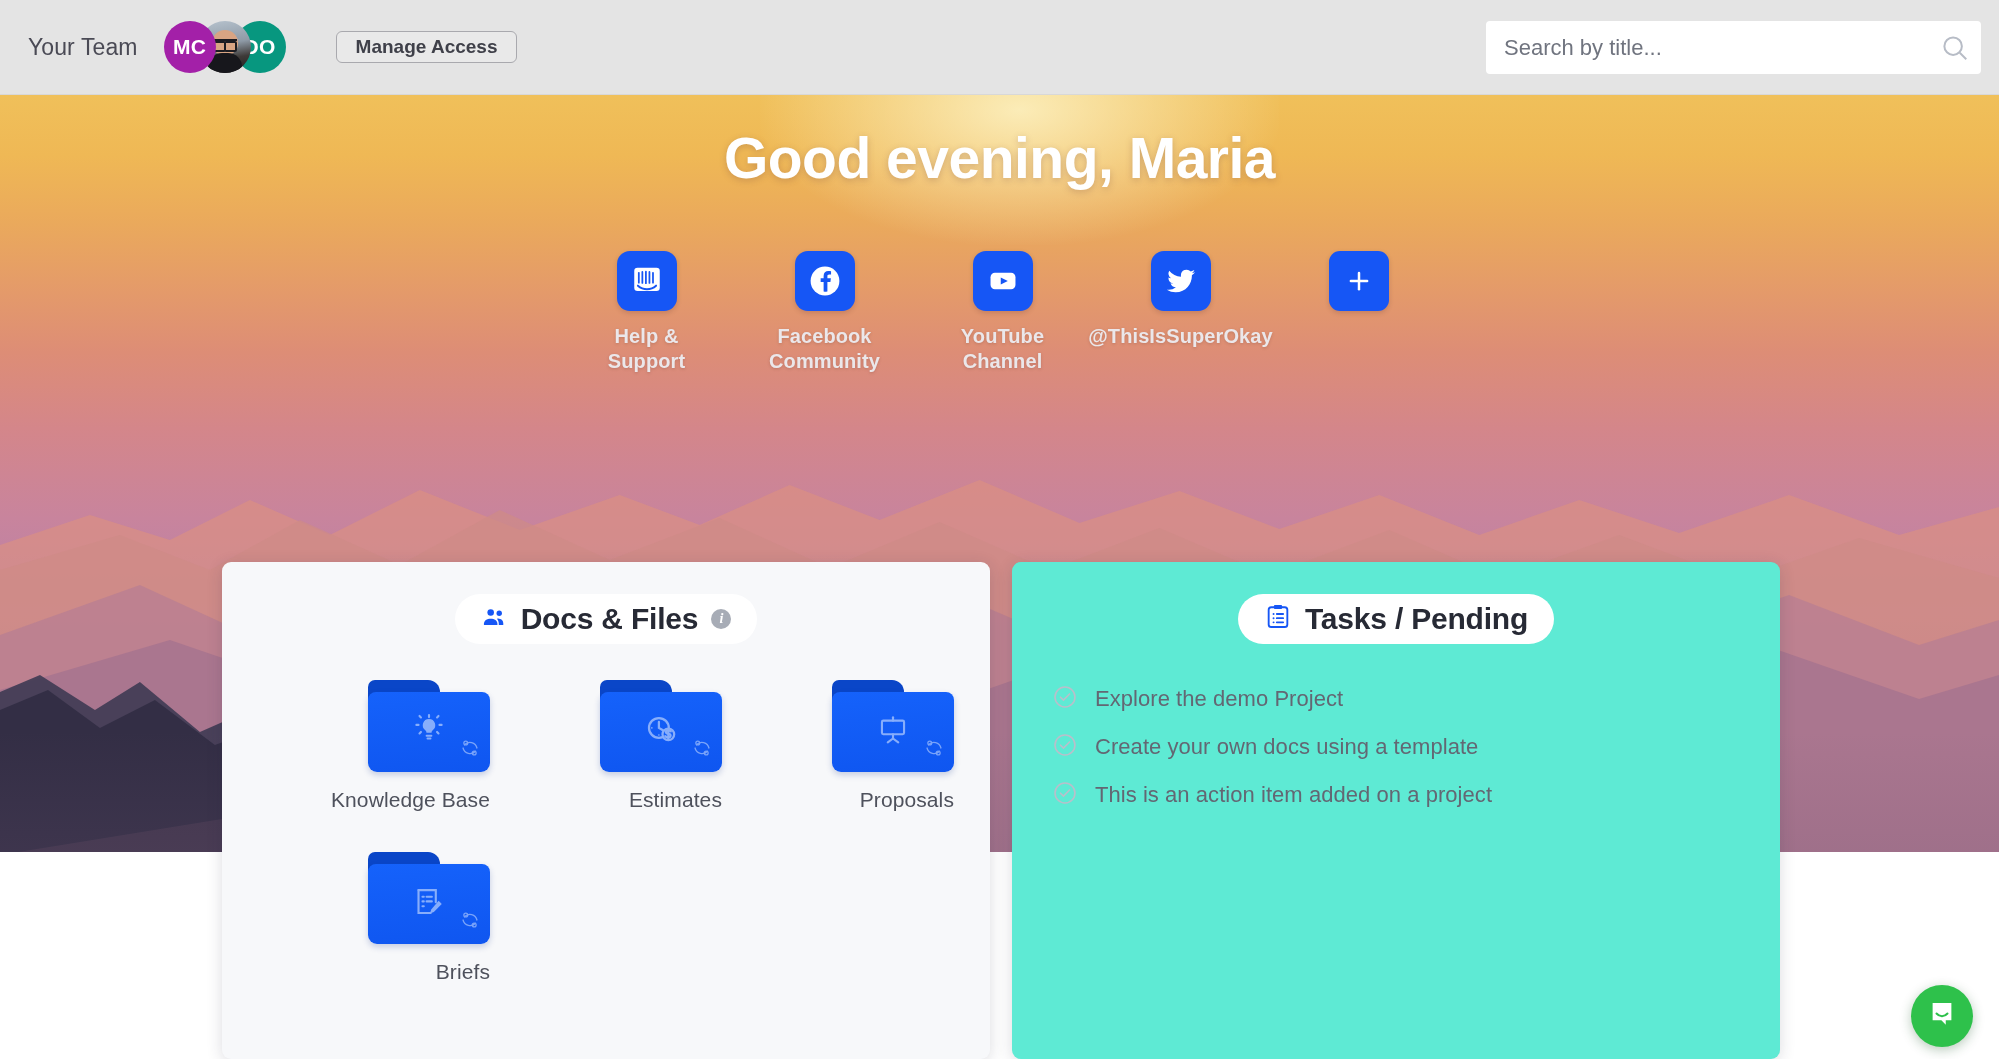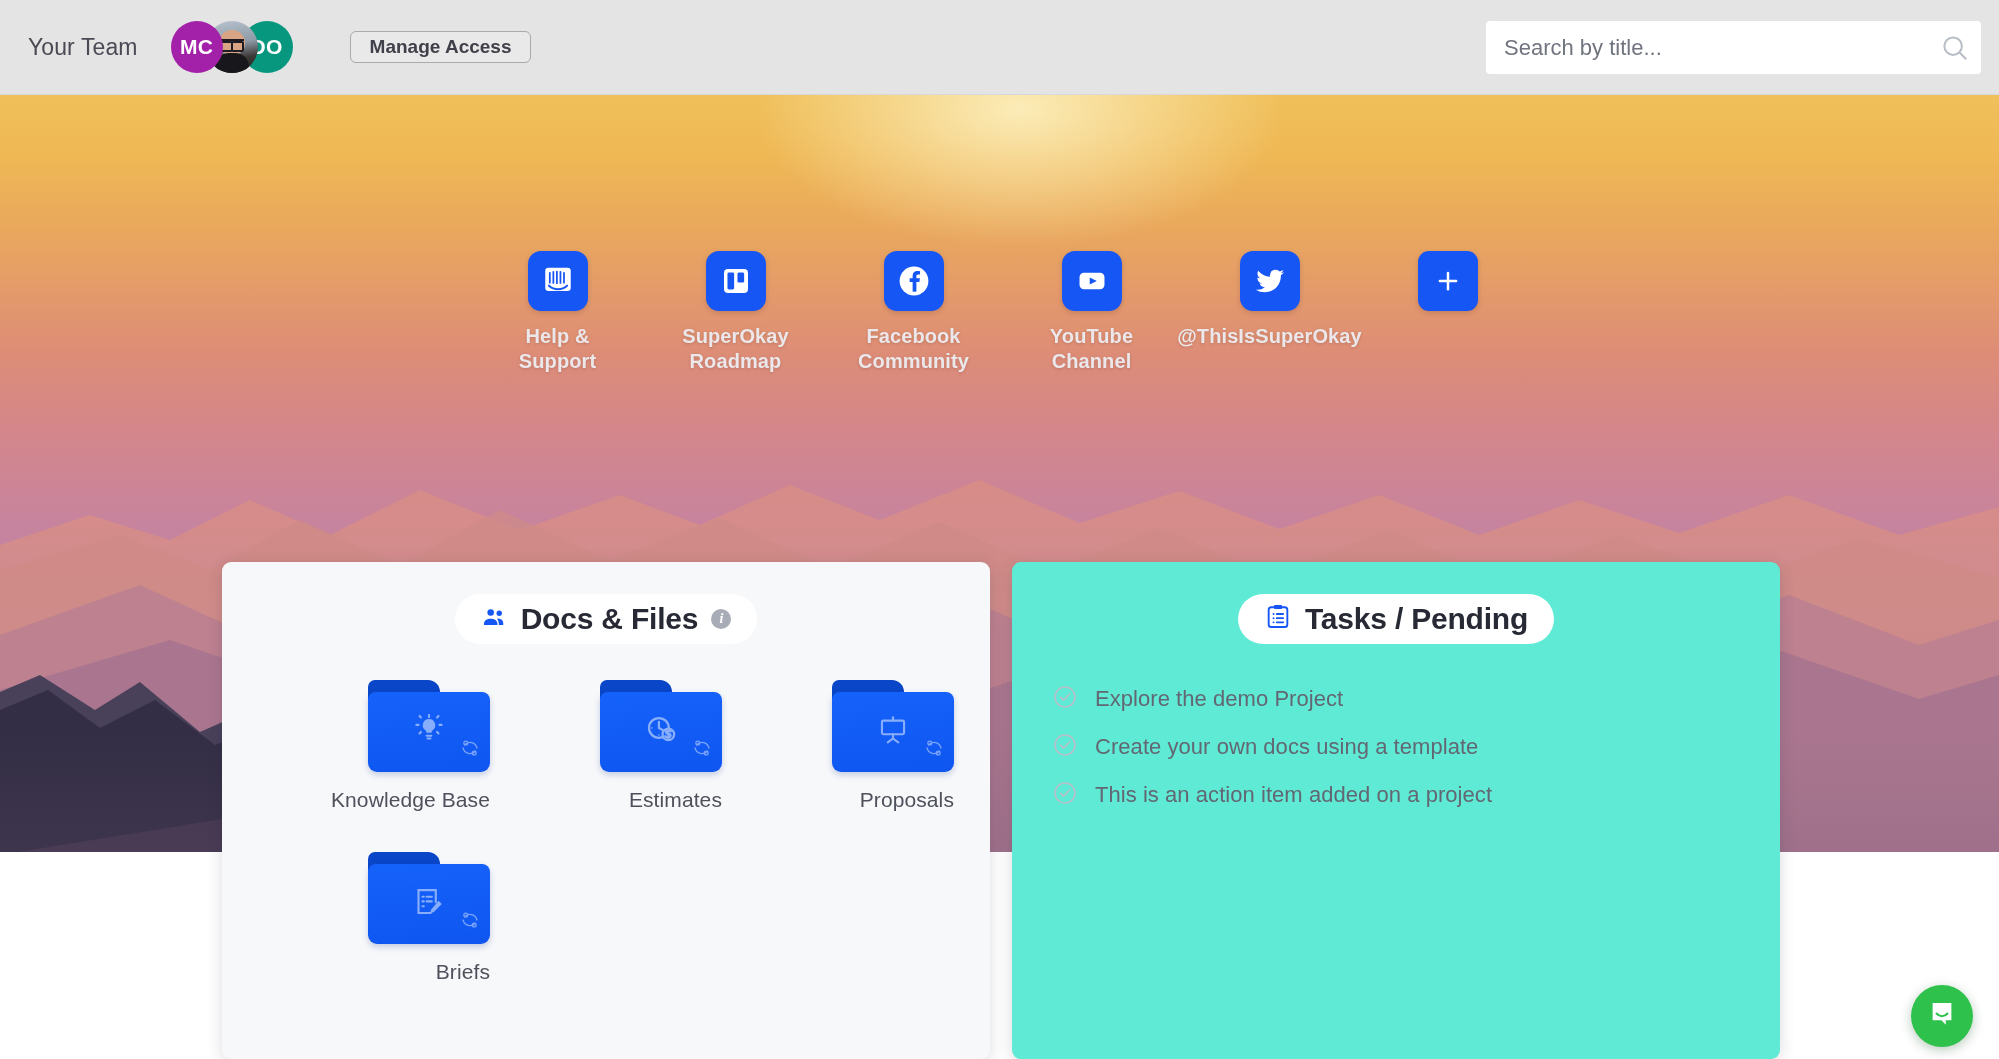--- a/index.html
+++ b/index.html
@@ -14,21 +14,21 @@
   .topbar {
     position: absolute; top: 0; left: 0;
     width: 1999px; height: 95px;
     background: #e4e4e4;
     display: flex; align-items: center;
     border-bottom: 1px solid #d8d8d8;
     z-index: 40;
   }
   .team-zone {
     display: flex; align-items: center;
-    padding-left: 28px; gap: 15px;
+    padding-left: 28px; gap: 8px;
   }
   .team-label {
     font-size: 23px; color: #4a4a55;
     letter-spacing: .1px; margin-right: 18px;
     white-space: nowrap;
   }
   .avatars { display: flex; align-items: center; position: relative; height: 52px; }
   .avatar {
     width: 52px; height: 52px; border-radius: 50%;
     display: flex; align-items: center; justify-content: center;
@@ -278,20 +278,21 @@
   </div>
 
   <div class="ridge" style="top:545px;height:215px;">
     <svg viewBox="0 0 2000 215" preserveAspectRatio="none">
       <path d="M0,52 L40,35 L95,70 L140,42 L200,92 L250,70 L300,120 L340,160 L0,215 Z" fill="#413c55" opacity="0.92"></path>
       <path d="M0,70 L48,50 L100,88 L155,60 L215,105 L268,86 L318,132 L352,168 L300,215 L0,215 Z" fill="#2f2b42" opacity="0.85"></path>
     </svg>
   </div>
   <div class="hero-fade-bottom"></div>
 
+  <div class="greeting">Good evening, Maria</div>
 
   <div class="shortcuts">
 
     <div class="shortcut">
       <div class="sc-tile">
         <svg width="34" height="34" viewBox="0 0 24 24" fill="#fff">
           <path d="M4.5 3h15A1.5 1.5 0 0 1 21 4.5v12.2c0 .9-.7 1.6-1.6 1.6H4.6c-.9 0-1.6-.7-1.6-1.6V4.5A1.5 1.5 0 0 1 4.5 3z
                    M6.6 6.2a.62.62 0 0 0-.62.62v6.4a.62.62 0 0 0 1.24 0v-6.4a.62.62 0 0 0-.62-.62z" fill="none"></path>
           <rect x="3" y="2.6" width="18" height="16.4" rx="2.3" fill="#fff"></rect>
           <g fill="#1656f5">
@@ -302,31 +303,20 @@
             <rect x="15.6" y="5.6" width="1.25" height="8.2" rx=".6"></rect>
             <path d="M5.6 15.3c1.9 1.7 4.0 2.5 6.4 2.5s4.5-.8 6.4-2.5" stroke="#1656f5" stroke-width="1.4" fill="none" stroke-linecap="round"></path>
           </g>
           <path d="M3 19.2 L21 19.2 L21 21.4 L3 21.4 Z" fill="#1656f5"></path>
         </svg>
       </div>
       <div class="sc-label">Help &amp;
 Support</div>
     </div>
 
-    <div class="shortcut">
-      <div class="sc-tile">
-        <svg width="32" height="32" viewBox="0 0 24 24">
-          <rect x="3" y="3" width="18" height="18" rx="3" fill="#fff"></rect>
-          <rect x="5.6" y="5.6" width="5" height="12.8" rx="1.1" fill="#1656f5"></rect>
-          <rect x="13.1" y="5.6" width="5" height="7.6" rx="1.1" fill="#1656f5"></rect>
-        </svg>
-      </div>
-      <div class="sc-label">SuperOkay
-Roadmap</div>
-    </div>
 
     <div class="shortcut">
       <div class="sc-tile">
         <svg width="36" height="36" viewBox="0 0 24 24">
           <circle cx="12" cy="12" r="9.6" fill="#fff"></circle>
           <path d="M13.6 12.6h2.0l.32-2.5h-2.32V8.9c0-.72.2-1.2 1.24-1.2h1.2V5.5c-.6-.08-1.2-.12-1.82-.12-1.86 0-3.14 1.14-3.14 3.22v1.5H9.1v2.5h1.98v6.36c.6.1 1.2.15 1.82.15.24 0 .47-.01.7-.03z" fill="#1656f5"></path>
         </svg>
       </div>
       <div class="sc-label">Facebook
 Community</div>

